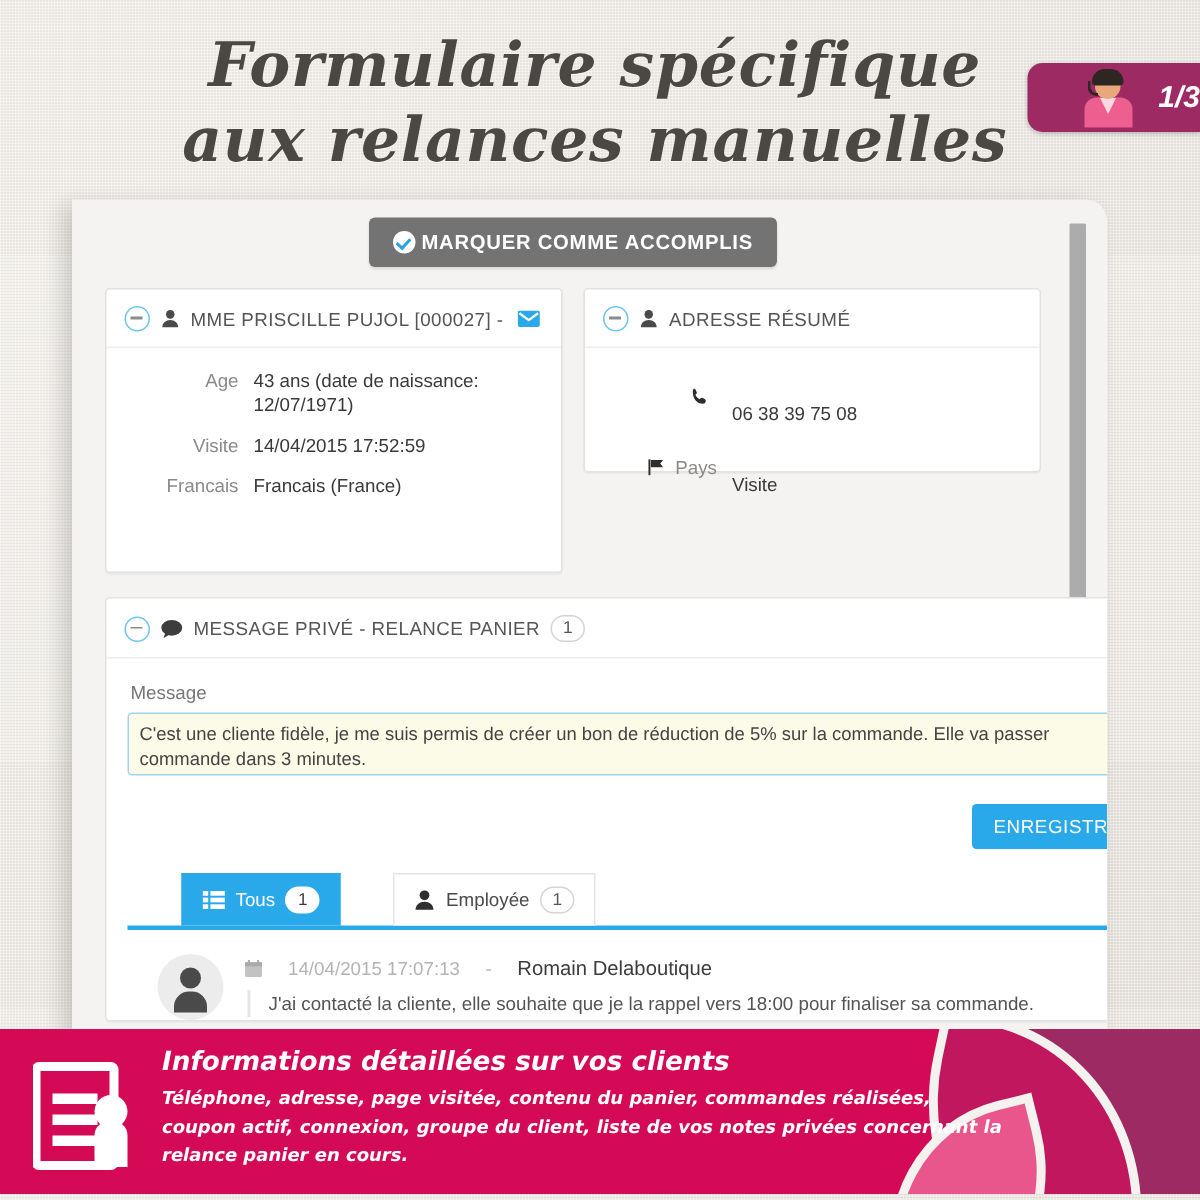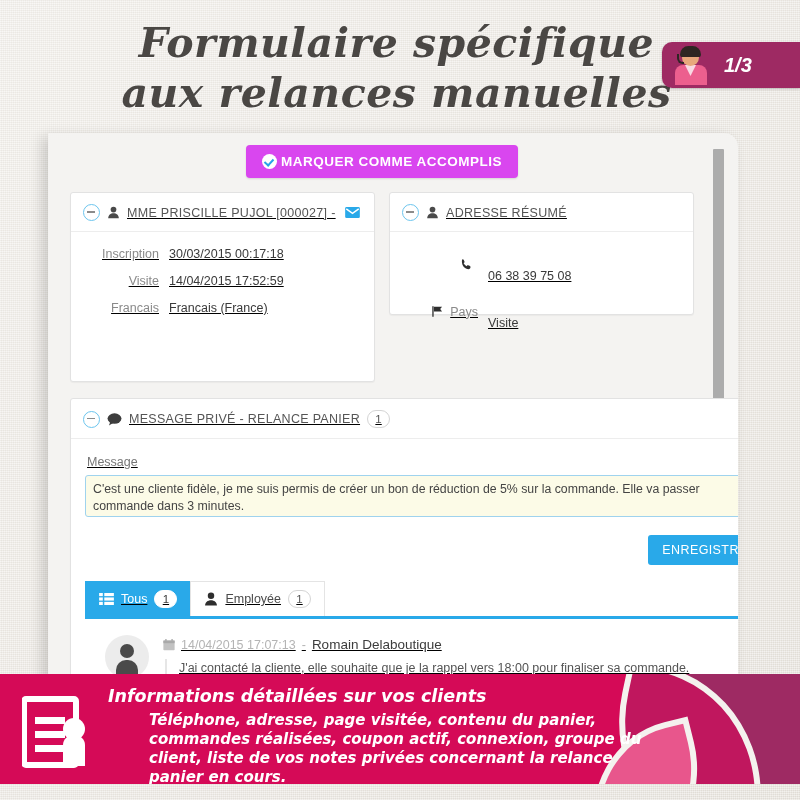--- a/index.html
+++ b/index.html
@@ -30,25 +30,26 @@
     font-style: italic; font-weight: bold;
     font-size: 41px; line-height: 50px;
     color: #4a4744;
     letter-spacing: .5px;
     text-shadow: 0 1px 0 rgba(255,255,255,.6);
   }
 
   
   #step-badge {
     position: absolute; right: 0; top: 42px;
-    height: 46px; width: 138px;
+    height: 46px; width: 115px;
     background: #9e2a63;
     border-radius: 10px 0 0 10px;
     display: flex; align-items: center;
     box-shadow: 0 1px 3px rgba(0,0,0,.2);
+    justify-content: flex-end;
   }
   #step-badge .avatar {
     width: 34px; height: 40px; margin-left: 12px;
     position: relative;
   }
   #step-badge .av-head {
     position: absolute; left: 8px; top: 4px;
     width: 17px; height: 17px; border-radius: 50%;
     background: #e8a87c;
   }
@@ -107,21 +108,21 @@
   #window-scroll-thumb {
     position: absolute; top: 0; left: 0;
     width: 11px; height: 290px;
     background: #acacac; border-radius: 1px;
   }
 
   
   #accomplish-row { text-align: center; margin-bottom: 14px; }
   #accomplish-btn {
     display: inline-flex; align-items: center; gap: 4px;
-    background: #d946ef; border: none; border-radius: 4px;
+    background: #737373; border: none; border-radius: 4px;
     color: #fff; font-size: 13.5px; font-weight: bold;
     letter-spacing: .5px;
     padding: 9px 16px; cursor: pointer;
     box-shadow: 0 1px 2px rgba(0,0,0,.12);
   }
   .check-circle {
     width: 15px; height: 15px; border-radius: 50%;
     background: #fff; position: relative; flex: none;
   }
   .check-circle::after {
@@ -131,21 +132,20 @@
     border-bottom: 2px solid #27a3e8;
     transform: rotate(42deg);
   }
 
   
   .panel {
     background: #fff;
     border: 1px solid #e2e2e2;
     border-radius: 3px;
     box-shadow: 0 1px 1px rgba(0,0,0,.04);
-    text-decoration: underline;
   }
   .panel-head {
     display: flex; align-items: center; gap: 7px;
     padding: 11px 12px 10px 12px;
     border-bottom: 1px solid #ededed;
   }
   .panel-title {
     font-size: 12.5px; color: #555; letter-spacing: .3px;
     text-transform: uppercase;
     font-family: "Liberation Sans", sans-serif;
@@ -216,21 +216,21 @@
   #tabs {
     display: flex; align-items: flex-end;
     margin-top: 16px;
     border-bottom: 3px solid #29a9e9;
   }
   .tab {
     display: flex; align-items: center; gap: 7px;
     padding: 8px 13px; font-size: 12.5px;
     background: #fff; border: 1px solid #e4e4e4;
     border-bottom: none; cursor: pointer;
-    color: #4a4a4a; margin-right: -1px;
+    color: #4a4a4a; margin-right: -1px; margin-left: 36px;
   }
   .tab.active {
     background: #29a9e9; color: #fff;
     border-color: #29a9e9;
   }
   .tab.active .badge-count {
     border-color: #fff; background: #fff; color: #3b3b3b;
   }
 
   
@@ -243,34 +243,34 @@
     position: absolute; left: 15px; top: 9px;
     width: 14px; height: 14px; border-radius: 50%; background: #4a4a4a;
   }
   #note-avatar .a-body {
     position: absolute; left: 11px; top: 25px;
     width: 22px; height: 14px;
     border-radius: 10px 10px 0 0; background: #4a4a4a;
   }
   #note-content { flex: 1; padding-top: 2px; }
   #note-meta {
-    display: flex; align-items: center; gap: 6px;
+    display: flex; align-items: center; gap: 17px;
     font-size: 12.5px; margin-bottom: 7px;
   }
   #note-date { color: #b4b4b4; }
   #note-author { color: #3c3c3c; font-size: 13.5px; }
   #note-body {
     border-left: 2px solid #e6e6e6;
     padding-left: 12px; margin-left: 2px;
     font-size: 12.5px; color: #545454; line-height: 18px;
   }
 
   
   #bottom-banner {
-    position: absolute; left: 0; bottom: 16px;
+    position: absolute; left: 0; bottom: 4px;
     width: 800px; height: 110px;
     background: #d50a57; overflow: hidden;
   }
   #banner-inner { position: relative; width: 800px; height: 110px; }
 
   .petal {
     position: absolute; border-radius: 0 70% 0 70%;
   }
   #petal-a {
     right: -40px; bottom: -40px; width: 210px; height: 210px;
@@ -298,21 +298,21 @@
   #banner-text {
     position: absolute; left: 108px; top: 10px; width: 560px;
     font-family: "DejaVu Sans", sans-serif;
     font-style: italic; color: #fff;
   }
   #banner-title {
     font-size: 17.5px; font-weight: bold; line-height: 24px;
     margin-bottom: 3px;
   }
   #banner-sub {
-    font-size: 15px; line-height: 19px; font-weight: bold; margin-left: 41px;
+    font-size: 12px; line-height: 19px; font-weight: bold;
   }
 </style>
 </head>
 <body>
 
 <div id="canvas-bg"></div>
 
 <div id="headline">
   <div class="line">Formulaire spécifique</div>
   <div class="line">aux relances manuelles</div>
@@ -354,22 +354,22 @@
             <path d="M1.5 15c0-3.6 2.9-6 6.5-6s6.5 2.4 6.5 6z" fill="#4a4a4a"></path>
           </svg>
           <span class="panel-title">MME PRISCILLE PUJOL [000027] -</span>
           <svg class="envelope-icon" width="15" height="11" viewBox="0 0 16 12">
             <rect x="0" y="0" width="16" height="12" rx="1.5" fill="#29a9e9"></rect>
             <path d="M1.2 2 L8 7 L14.8 2" stroke="#ffffff" stroke-width="1.6" fill="none"></path>
           </svg>
         </div>
         <div class="panel-body">
           <div class="kv-row">
-            <div class="kv-key">Inscription</div>
-            <div class="kv-val">30/03/2015 00:17:18</div>
+            <div class="kv-key">Age</div>
+            <div class="kv-val">43 ans (date de naissance: 12/07/1971)</div>
           </div>
           <div class="kv-row">
             <div class="kv-key">Visite</div>
             <div class="kv-val">14/04/2015 17:52:59</div>
           </div>
           <div class="kv-row">
             <div class="kv-key">Francais</div>
             <div class="kv-val">Francais (France)</div>
           </div>
         </div>

